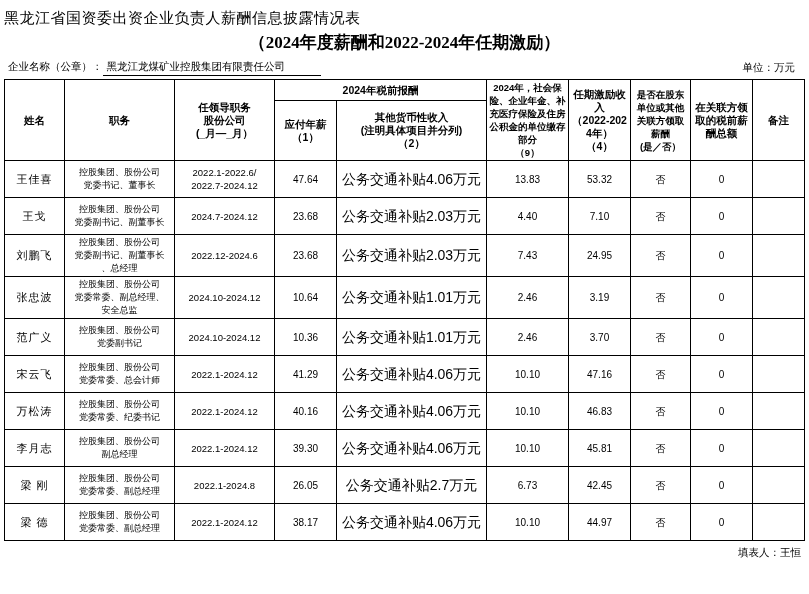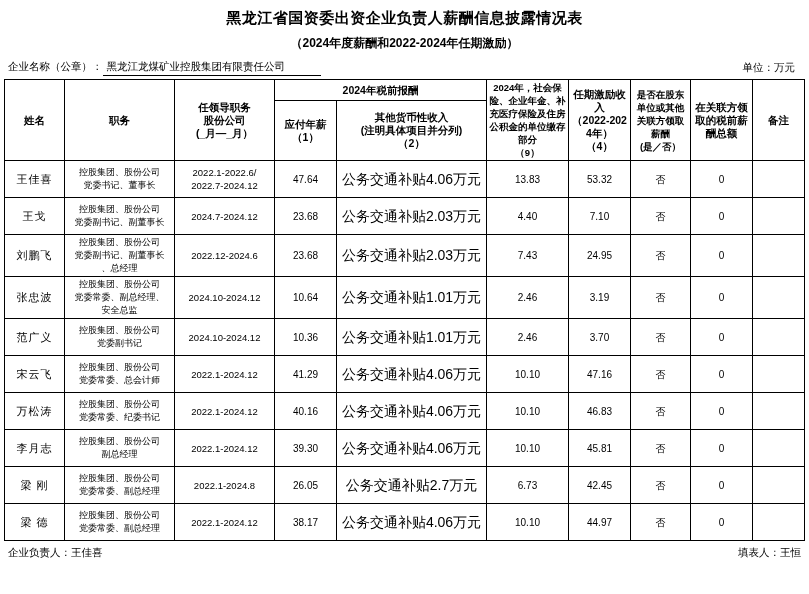--- a/index.html
+++ b/index.html
@@ -15,34 +15,34 @@
     overflow: hidden;
   }
   .page {
     position: relative;
     width: 809px;
     height: 594px;
     box-sizing: border-box;
     padding: 0 4px;
   }
   .title {
-    text-align: center;
     font-size: 15px;
-    font-weight: bold;
+    font-weight: normal;
     letter-spacing: 0.5px;
     padding-top: 8px;
     line-height: 20px;
   }
   .subtitle {
     text-align: center;
-    font-size: 12px;
+    font-size: 17px;
     font-weight: bold;
     padding-top: 6px;
     padding-bottom: 4px;
     line-height: 18px;
+    font-family: Liberation Serif, serif;
   }
   .meta-row {
     display: flex;
     justify-content: space-between;
     align-items: center;
     font-size: 10.5px;
     padding: 4px 4px 3px 4px;
   }
   .meta-left {
     white-space: nowrap;
@@ -300,22 +300,19 @@
         <td class="num">10.10</td>
         <td class="num">44.97</td>
         <td class="num">否</td>
         <td class="num">0</td>
         <td class="num"></td>
       </tr>
     </tbody>
   </table>
 
   <div class="footer-row">
-    <div class="footer-cell f1">
-      <span>企业负责人：</span><span>王佳喜</span>
-    </div>
     <div class="footer-cell f3"></div>
     <div class="footer-cell f4">
       <span>填表人：</span><span>王恒</span>
     </div>
   </div>
 
 </div>
 
 </body></html>

